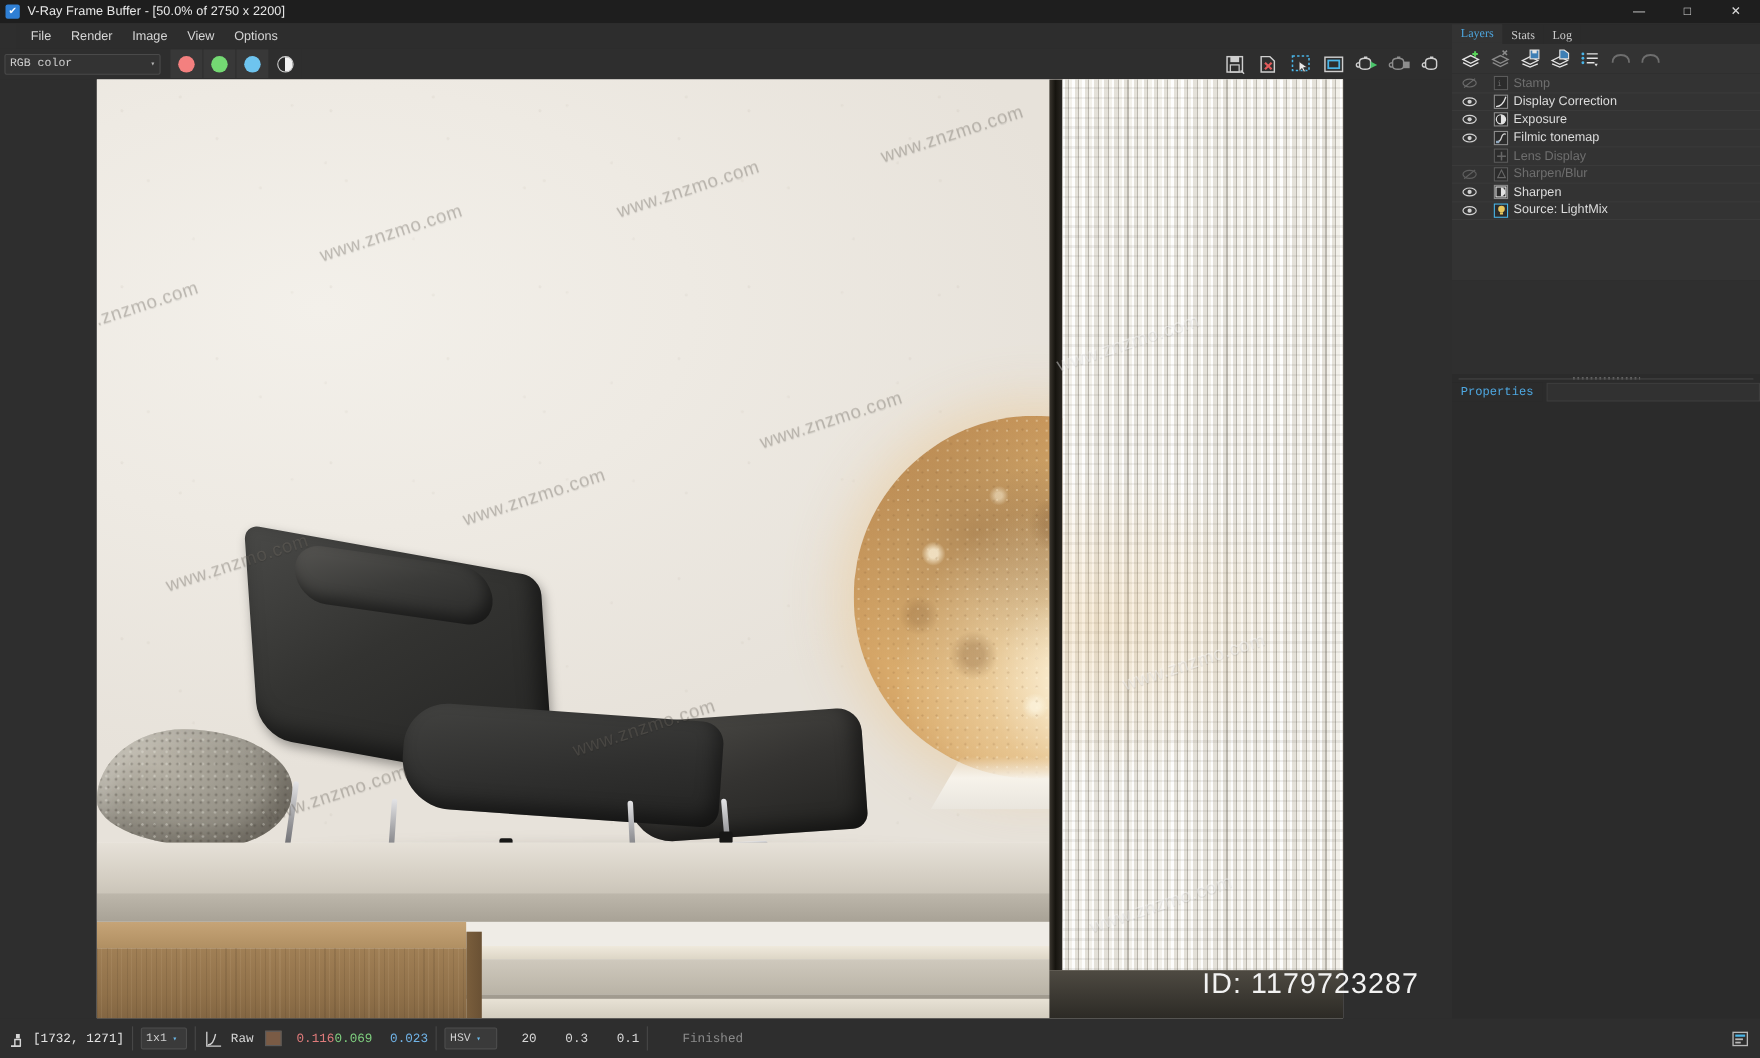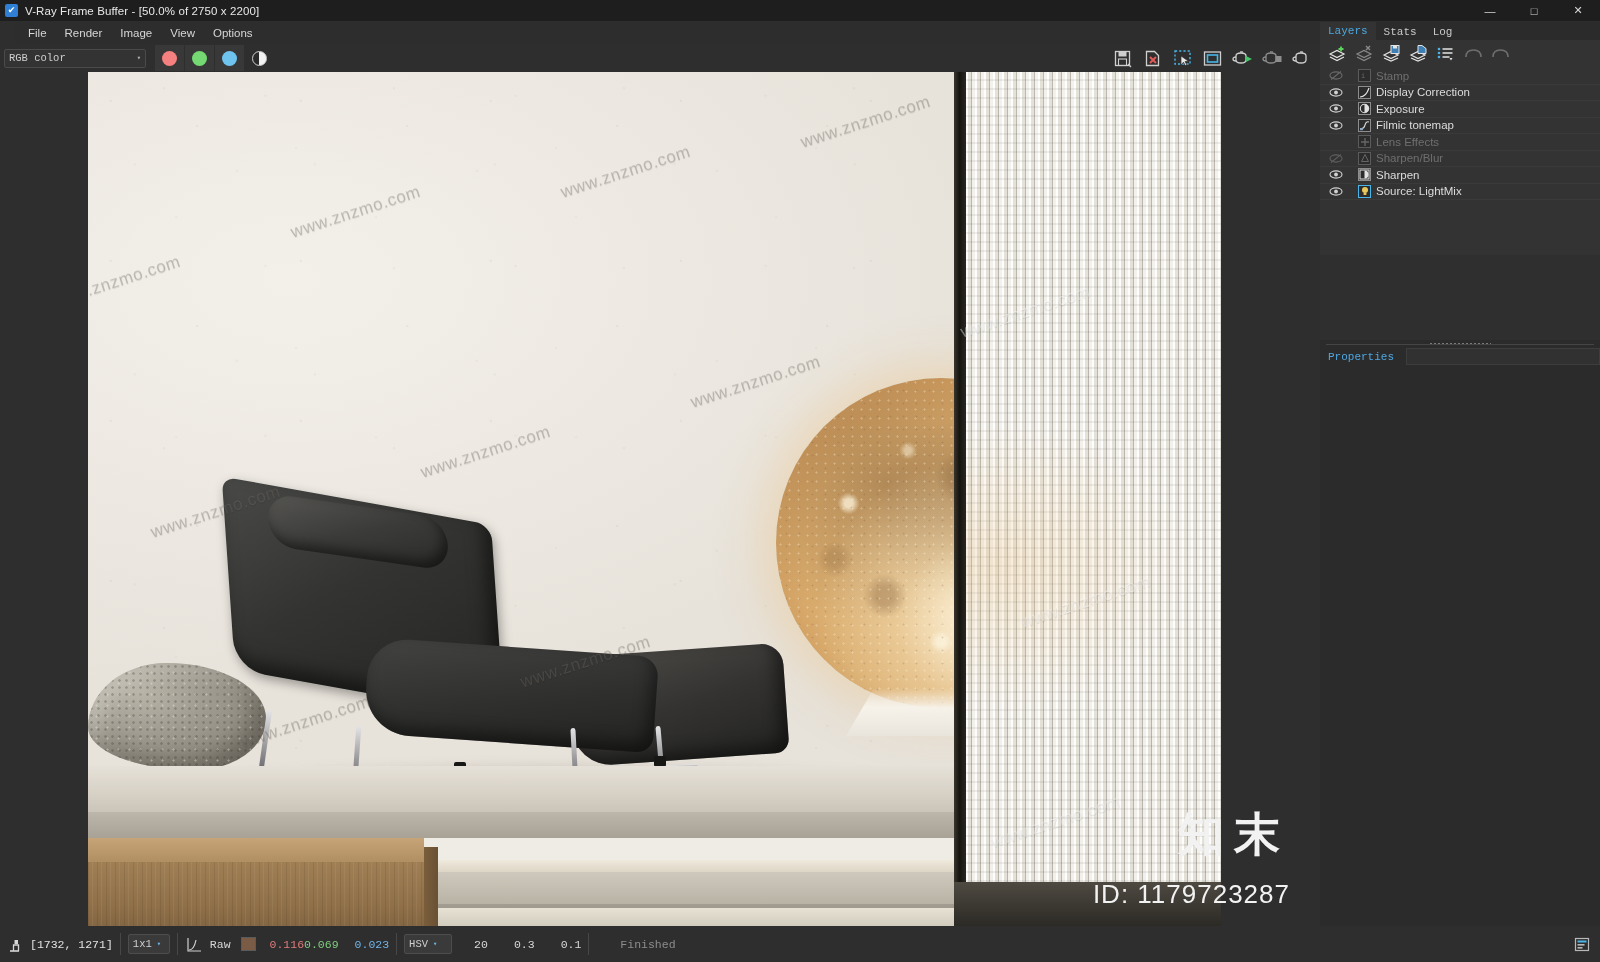--- a/index.html
+++ b/index.html
@@ -310,21 +310,21 @@
     font-size: 26px; letter-spacing: 1px;
   }
 
   
   .rightpanel {
     position: absolute; left: 1320px; top: 22px; width: 280px; height: 904px;
     background: #2b2b2b;
   }
   .tabrow { display: flex; height: 18px; align-items: stretch; background: #2b2b2b; }
   .tab {
-    padding: 1px 8px 0 8px; font-family: Liberation Mono, monospace; font-size: 11px;
+    padding: 1px 8px 0 8px; font-family: Liberation Serif, serif; font-size: 11px;
     color: #c9c9c9; background: #2b2b2b; display: flex; align-items: center;
   }
   .tab.active { color: #4ea7e0; background: #333; border-bottom: 1px solid #333; }
   .lay-toolbar {
     height: 27px; background: #333; display: flex; align-items: center; padding-left: 6px; gap: 3px;
   }
   .lt-icon { width: 24px; height: 23px; display: flex; align-items: center; justify-content: center; }
   .layerlist { background: #333; height: 188px; padding-top: 1px; }
   .layer-row {
     height: 16.5px; display: flex; align-items: center; gap: 0px;
@@ -540,21 +540,20 @@
       <div class="wm dark" style="left:60px;  top:430px">www.znzmo.com</div>
       <div class="wm dark" style="left:330px; top:370px">www.znzmo.com</div>
       <div class="wm dark" style="left:600px; top:300px">www.znzmo.com</div>
       <div class="wm" style="left:870px; top:230px">www.znzmo.com</div>
       <div class="wm dark" style="left:150px; top:640px">www.znzmo.com</div>
       <div class="wm dark" style="left:430px; top:580px">www.znzmo.com</div>
       <div class="wm" style="left:930px; top:520px">www.znzmo.com</div>
       <div class="wm" style="left:900px; top:740px">www.znzmo.com</div>
     </div>
 
-    <div class="brand-logo">知末</div>
     <div class="brand-id">ID: 1179723287</div>
   </div>
 
   <div class="rightpanel">
     <div class="tabrow">
       <div class="tab active">Layers</div>
       <div class="tab">Stats</div>
       <div class="tab">Log</div>
     </div>
 
@@ -673,21 +672,21 @@
         <span class="layer-name">Filmic tonemap</span>
       </div>
 
       <div class="layer-row off">
         <span class="eye"></span>
         <span class="lyr-icon">
             <svg width="10" height="10" viewBox="0 0 10 10">
               <path d="M5 1 v8 M1 5 h8" stroke="#666" stroke-width="1.4"></path>
             </svg>
           </span>
-        <span class="layer-name">Lens Effects</span>
+        <span class="layer-name">Lens Display</span>
       </div>
 
       <div class="layer-row off">
         <span class="eye">
           <svg width="14" height="11" viewBox="0 0 14 11">
               <ellipse cx="7" cy="5.5" rx="6" ry="3.6" fill="none" stroke="#5e5e5e" stroke-width="1.1"></ellipse>
               <path d="M2 9.5 L12 1.5" stroke="#5e5e5e" stroke-width="1.1"></path>
             </svg>
         </span>
         <span class="lyr-icon">

